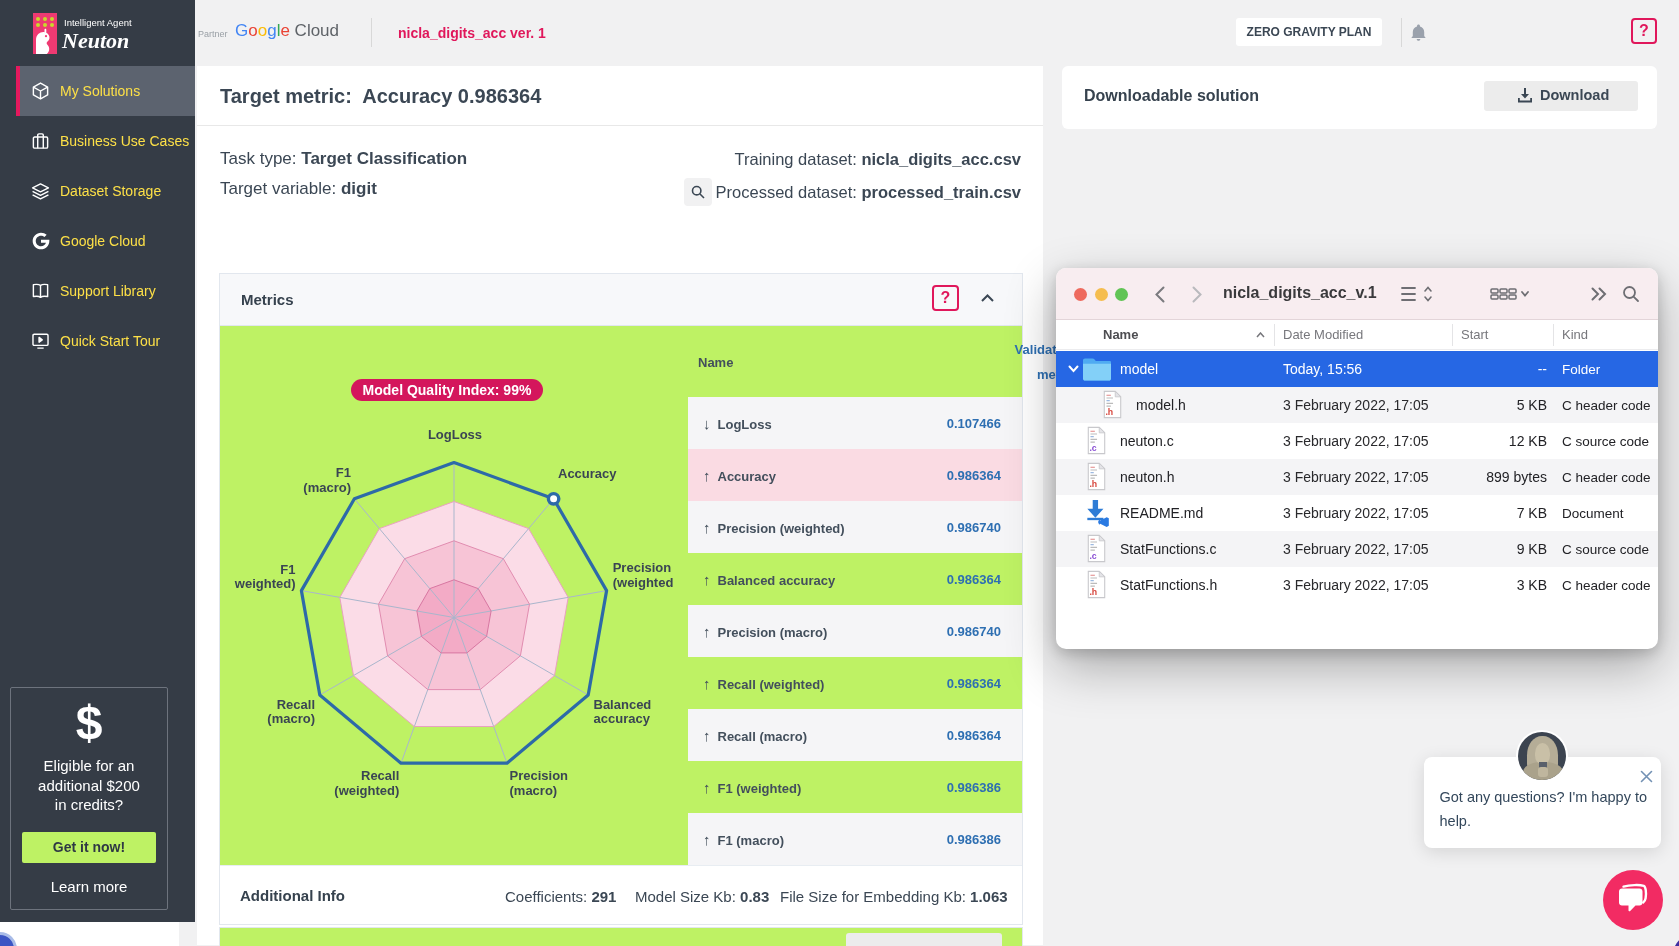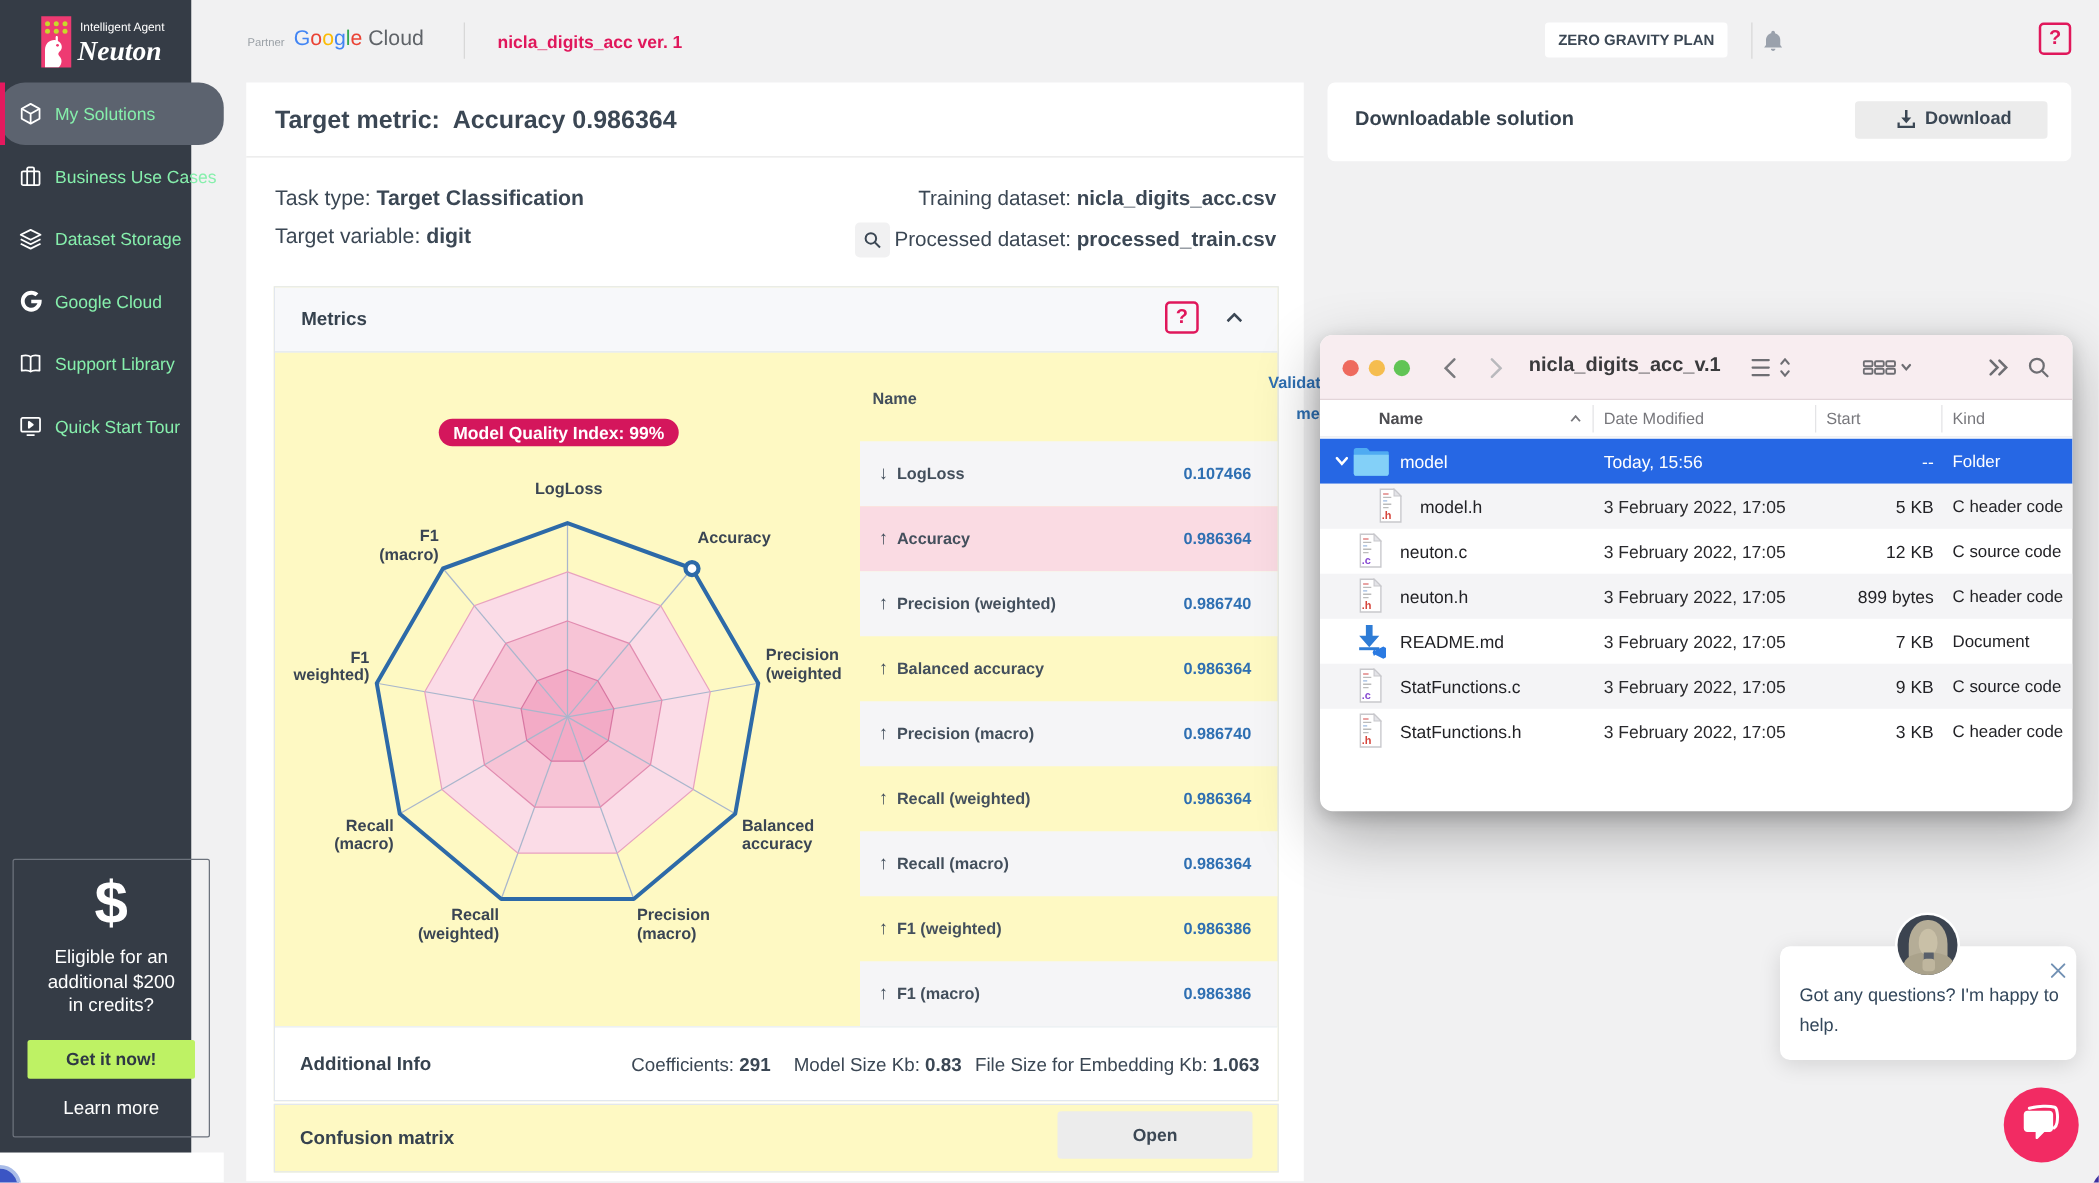--- a/index.html
+++ b/index.html
@@ -1,33 +1,33 @@
 <!DOCTYPE html>
 <html><head>
 <meta charset="utf-8">
 <style>
 * { margin:0; padding:0; box-sizing:border-box; }
 html,body { width:1679px; height:946px; overflow:hidden; font-family:"Liberation Sans",sans-serif; }
 body { background:#f1f1f2; position:relative; }
 .abs { position:absolute; }
 
 
-#sidebar { left:0; top:0; width:153px; height:922px; background:#353c46; }
-.mitem { position:absolute; left:0; width:179px; height:50px; color:#86efac; font-size:14px;border-radius:20px; }
+#sidebar { left:0; top:0; width:195px; height:922px; background:#353c46; }
+.mitem { position:absolute; left:16px; width:179px; height:50px; color:#fde047; font-size:14px; }
 .mitem .lbl { position:absolute; left:44px; top:50%; transform:translateY(-50%); white-space:nowrap; }
 .mitem svg { position:absolute; left:15px; top:50%; transform:translateY(-50%); }
 .mitem.active { background:#5c636f; }
 .mitem.active:before { content:""; position:absolute; left:0; top:0; width:4px; height:50px; background:#e5195e; }
 
 
 #topbar { left:179px; top:0; width:1500px; height:66px; background:#f1f1f2; }
 
 
 .card { position:absolute; background:#fff; }
-.panel { position:absolute; border:1px solid #e2e7ee; background:#fef9c3; }
+.panel { position:absolute; border:1px solid #e2e7ee; background:#bef264;margin-top:44px; }
 
 
 .trow { position:absolute; left:468px; width:334px; height:52px; }
 .trow .nm { position:absolute; left:15px; top:50%; transform:translateY(-50%); font-weight:bold; font-size:13px; color:#434f5c; white-space:nowrap; }
 .trow .vl { position:absolute; right:21px; top:50%; transform:translateY(-50%); font-weight:bold; font-size:13px; color:#2e6fb2; }
 .trow .ar { font-weight:normal; font-size:15px; margin-right:7px; color:#434f5c; }
 
 
 .rlab { position:absolute; font-size:13px; font-weight:bold; color:#3a4553; line-height:14.5px; white-space:pre; }
 

